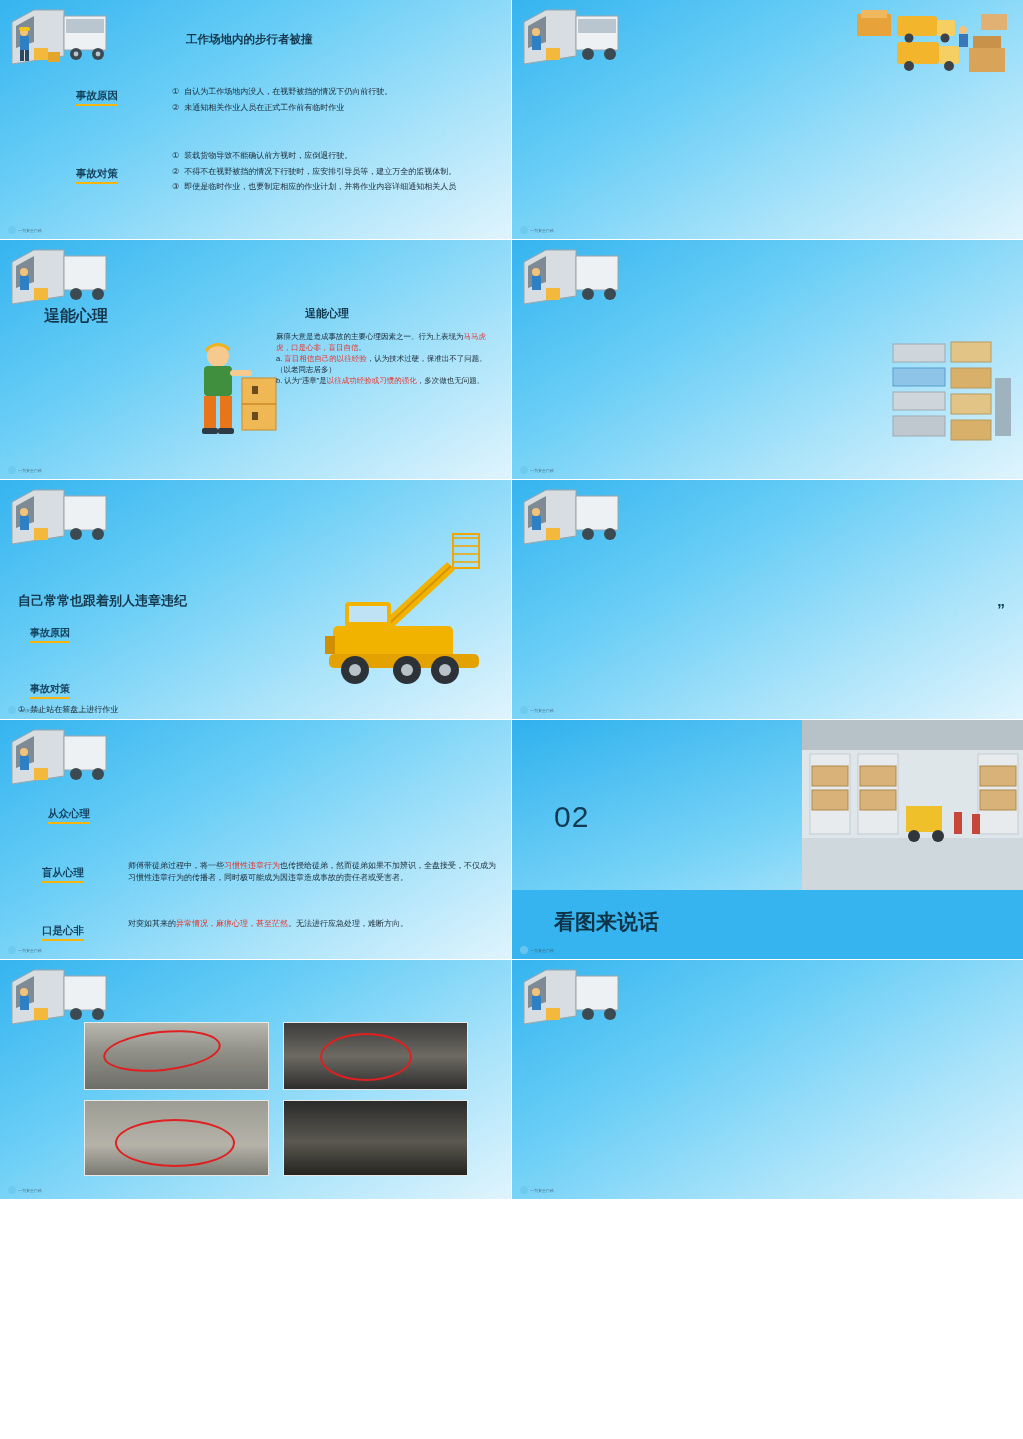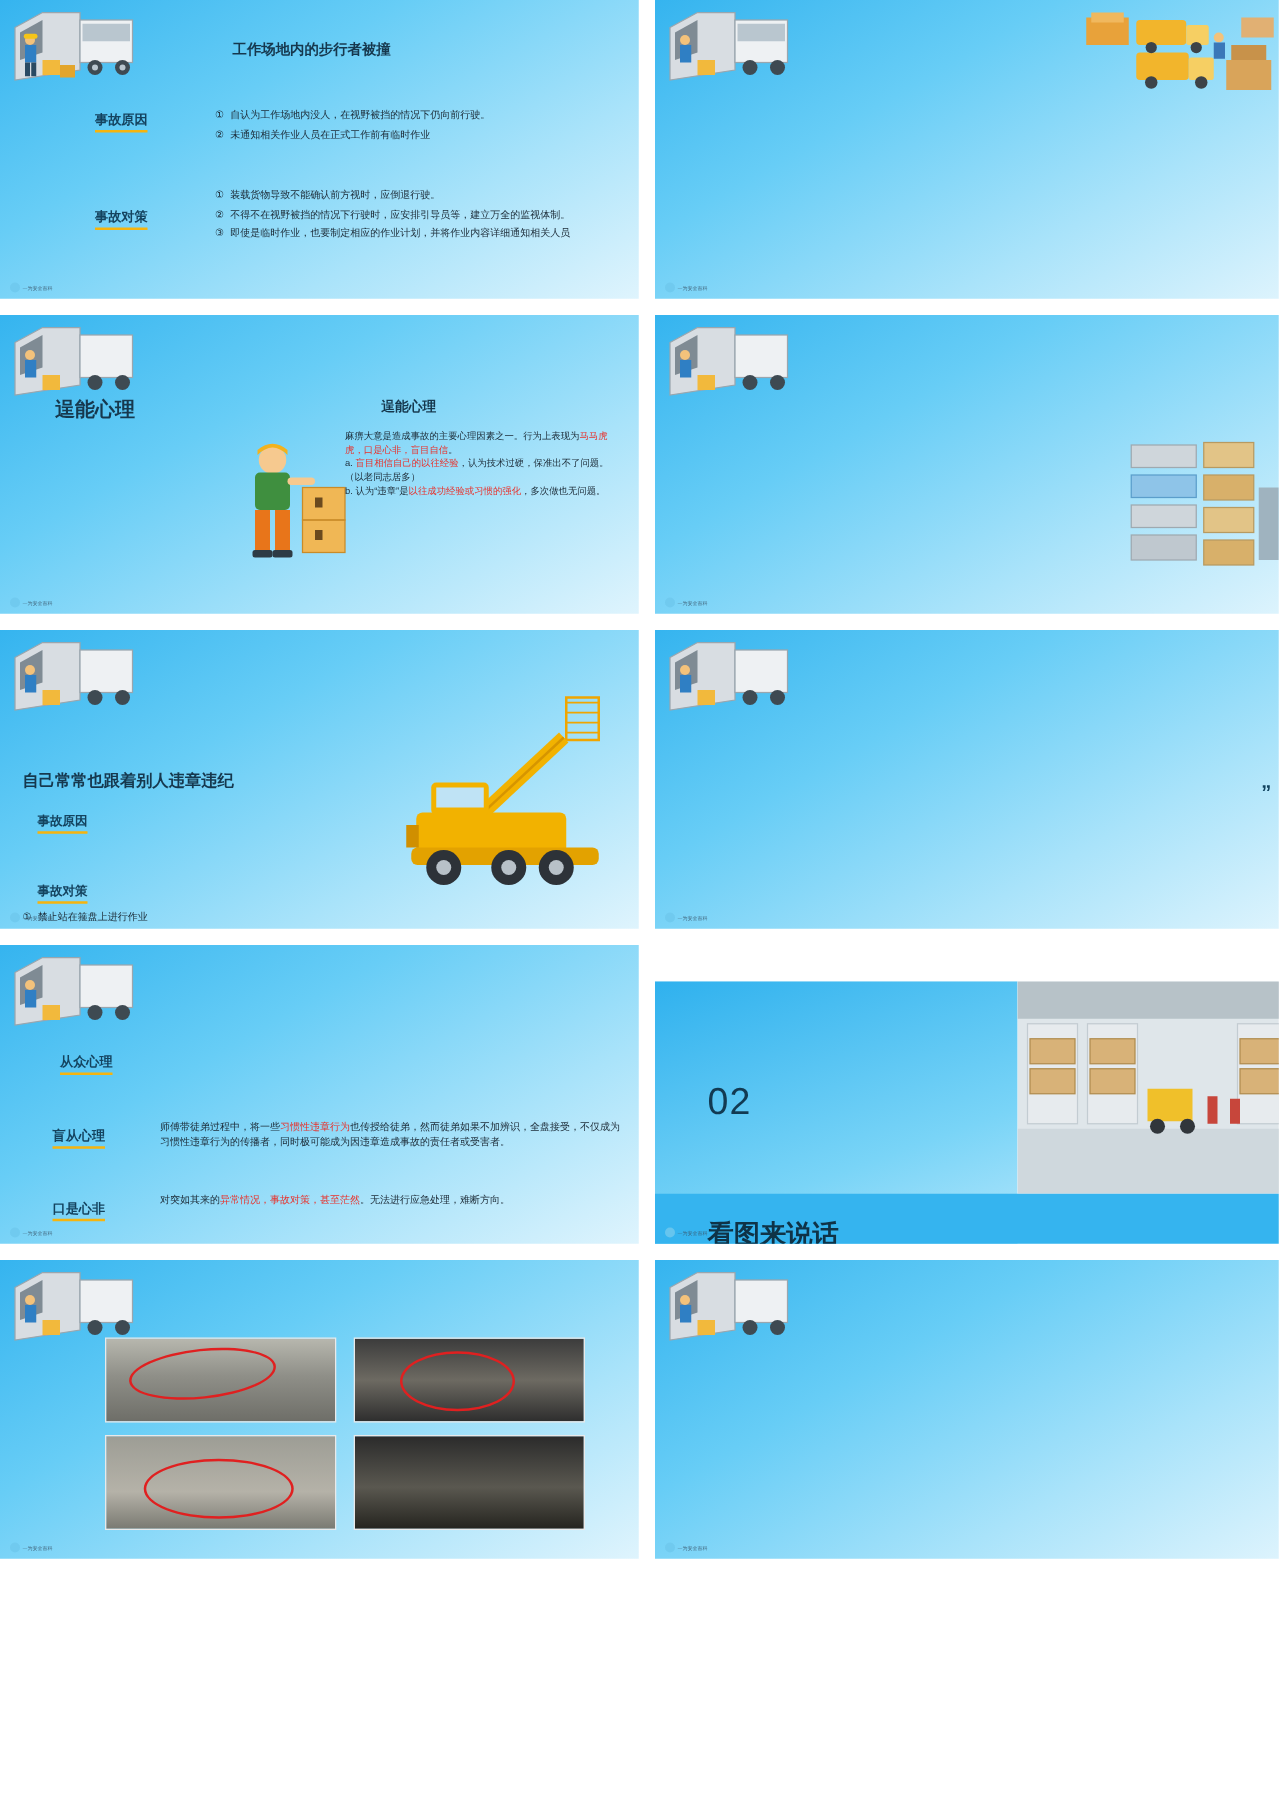--- a/index.html
+++ b/index.html
@@ -6,21 +6,21 @@
   html, body {
     margin: 0; padding: 0;
     background: #ffffff;
     font-family: "Liberation Sans", sans-serif;
   }
   .deck {
     width: 1023px; height: 1439px;
     display: grid;
     grid-template-columns: 511px 511px;
     grid-template-rows: repeat(6, 239px);
-    gap: 13px;
+    gap: 1px;
     background: #ffffff;
   }
   .slide {
     position: relative;
     overflow: hidden;
     background: linear-gradient(150deg, #35b4ef 0%, #67cdf6 35%, #a9e3fa 70%, #dff4fd 100%);
     color: #1b2a36;
   }
   
   .truck {
@@ -78,21 +78,21 @@
 
   
   .s7 .tag1 { position:absolute; left: 48px; top: 87px; font-size: 10.5px;}
   .s7 .tag2 { position:absolute; left: 42px; top: 146px; font-size: 10.5px;}
   .s7 .tag3 { position:absolute; left: 42px; top: 204px; font-size: 10.5px;}
   .s7 .p1 { position:absolute; left: 128px; top: 62px; width: 370px; font-size: 8px;}
   .s7 .p2 { position:absolute; left: 128px; top: 140px; width: 370px; font-size: 8px;}
   .s7 .p3 { position:absolute; left: 128px; top: 198px; width: 355px; font-size: 8px;}
 
   
-  .s8 { background: #ffffff; margin-top: 29px; }
+  .s8 { background: #ffffff; }
   .s8 .left { position:absolute; left:0; top:0; width: 290px; height: 239px; background: linear-gradient(160deg,#2fb1ee,#79d4f7 60%,#bfeafc); }
   .s8 .num { position:absolute; left: 42px; top: 80px; font-size: 30px; color:#123a52; letter-spacing: 1px;}
   .s8 .band { position:absolute; left: 0; top: 170px; width: 511px; height: 69px; background:#35b4ef;}
   .s8 .btitle { position:absolute; left: 42px; top: 188px; font-size: 21px; font-weight:bold; color:#0f3347;}
   .s8 .photo { position:absolute; left: 290px; top: 0; width: 221px; height: 170px; }
 
   
   .ph { position:absolute; background:#5c5c5c; border:1px solid #e9e9e9; overflow:hidden;}
   .ph .ring { position:absolute; border:2px solid #e02020; border-radius:50%; }
   .s9 .a { left: 84px; top: 62px; width: 185px; height: 68px;
@@ -340,21 +340,21 @@
       <circle cx="20" cy="30" r="4" fill="#f3c27b"></circle>
         <rect x="16" y="34" width="9" height="14" fill="#2f7fc4"></rect>
     </svg>
     <div class="tag1 tag">从众心理</div>
     <div class="tag2 tag">盲从心理</div>
     <div class="tag3 tag">口是心非</div>
     <div class="p2 body-txt">
       <span>师傅带徒弟过程中，将一些</span><span class="hl-red">习惯性违章行为</span><span>也传授给徒弟，然而徒弟如果不加辨识，全盘接受，不仅成为习惯性违章行为的传播者，同时极可能成为因违章造成事故的责任者或受害者。</span>
     </div>
     <div class="p3 body-txt">
-      <span>对突如其来的</span><span class="hl-red">异常情况，</span><span class="hl-red">事故对策，</span><span class="hl-red">甚至茫然</span><span>。无法进行应急处理，难断方向。</span>
+      <span>对突如其来的</span><span class="hl-red">异常情况，</span><span class="hl-red">麻痹心理，</span><span class="hl-red">甚至茫然</span><span>。无法进行应急处理，难断方向。</span>
     </div>
     <div class="logo">
         <span class="dot"></span>
         <span>一为安全百科</span>
       </div>
   </div>
 
   <div class="slide s8">
     <div class="left"></div>
     <svg class="photo" viewBox="0 0 221 170">

